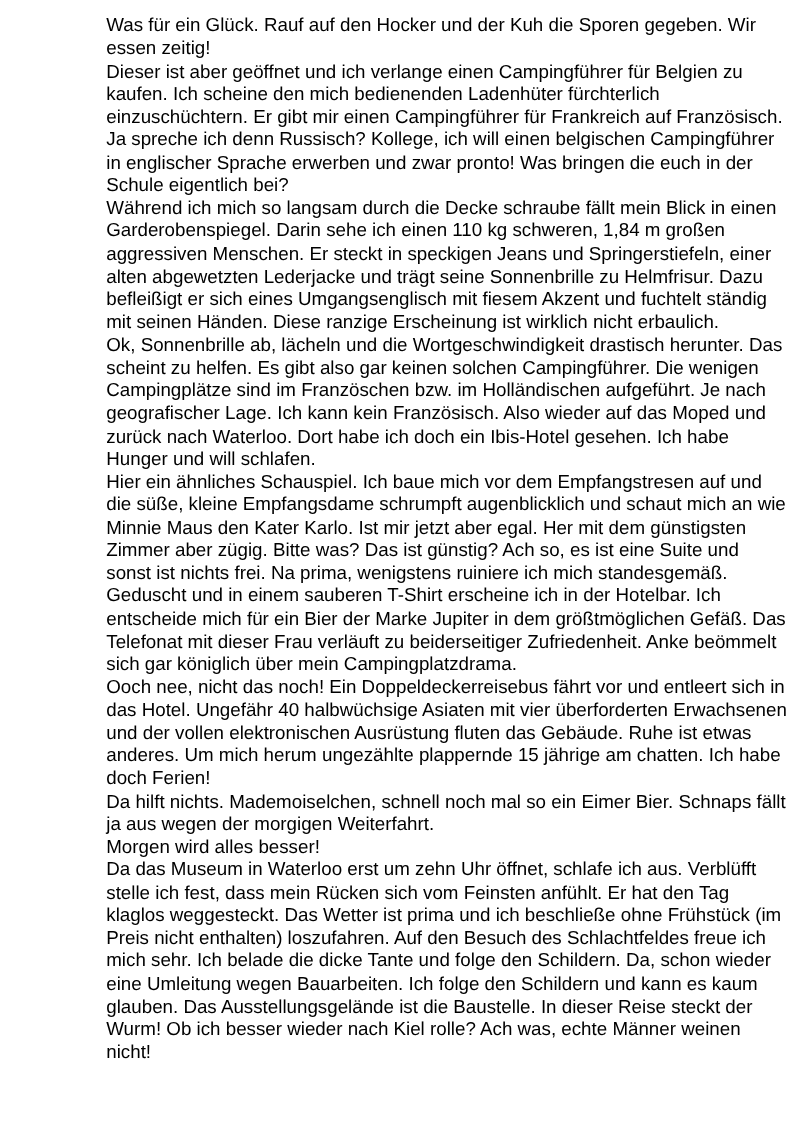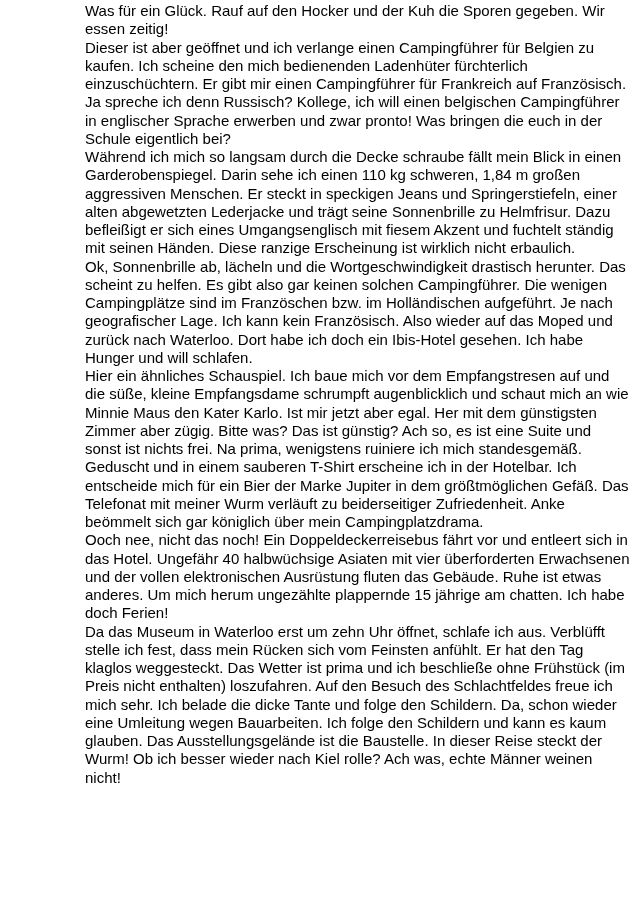--- a/index.html
+++ b/index.html
@@ -10,21 +10,21 @@
   body {
     width: 640px;
     height: 913px;
     overflow: hidden;
   }
   .page {
     box-sizing: border-box;
     width: 640px;
     height: 913px;
     background: #ffffff;
-    padding: 2px 9px 0 85px;
+    padding: 12px 9px 0 85px;
   }
   .text-block {
     font-family: "Liberation Sans", "DejaVu Sans", sans-serif;
     font-size: 15px;
     line-height: 18.25px;
     color: #000000;
     font-weight: 400;
     letter-spacing: 0;
   }
   .text-block p {
@@ -36,18 +36,20 @@
 </head>
 <body>
 
 <div class="page">
   <div class="text-block">
     <p>Was für ein Glück. Rauf auf den Hocker und der Kuh die Sporen gegeben. Wir essen zeitig!</p>
     <p>Dieser ist aber geöffnet und ich verlange einen Campingführer für Belgien zu kaufen. Ich scheine den mich bedienenden Ladenhüter fürchterlich einzuschüchtern. Er gibt mir einen Campingführer für Frankreich auf Französisch. Ja spreche ich denn Russisch? Kollege, ich will einen belgischen Campingführer in englischer Sprache erwerben und zwar pronto! Was bringen die euch in der Schule eigentlich bei?</p>
     <p>Während ich mich so langsam durch die Decke schraube fällt mein Blick in einen Garderobenspiegel. Darin sehe ich einen 110 kg schweren, 1,84 m großen aggressiven Menschen. Er steckt in speckigen Jeans und Springerstiefeln, einer alten abgewetzten Lederjacke und trägt seine Sonnenbrille zu Helmfrisur. Dazu befleißigt er sich eines Umgangsenglisch mit fiesem Akzent und fuchtelt ständig mit seinen Händen. Diese ranzige Erscheinung ist wirklich nicht erbaulich.</p>
     <p>Ok, Sonnenbrille ab, lächeln und die Wortgeschwindigkeit drastisch herunter. Das scheint zu helfen. Es gibt also gar keinen solchen Campingführer. Die wenigen Campingplätze sind im Französchen bzw. im Holländischen aufgeführt. Je nach geografischer Lage. Ich kann kein Französisch. Also wieder auf das Moped und zurück nach Waterloo. Dort habe ich doch ein Ibis-Hotel gesehen. Ich habe Hunger und will schlafen.</p>
     <p>Hier ein ähnliches Schauspiel. Ich baue mich vor dem Empfangstresen auf und die süße, kleine Empfangsdame schrumpft augenblicklich und schaut mich an wie Minnie Maus den Kater Karlo. Ist mir jetzt aber egal. Her mit dem günstigsten Zimmer aber zügig. Bitte was? Das ist günstig? Ach so, es ist eine Suite und sonst ist nichts frei. Na prima, wenigstens ruiniere ich mich standesgemäß.</p>
-    <p>Geduscht und in einem sauberen T-Shirt erscheine ich in der Hotelbar. Ich entscheide mich für ein Bier der Marke Jupiter in dem größtmöglichen Gefäß. Das Telefonat mit meiner Wurm verläuft zu beiderseitiger Zufriedenheit. Anke beömmelt sich gar königlich über mein Campingplatzdrama.</p>
+    <p>Geduscht und in einem sauberen T-Shirt erscheine ich in der Hotelbar. Ich entscheide mich für ein Bier der Marke Jupiter in dem größtmöglichen Gefäß. Das Telefonat mit dieser Frau verläuft zu beiderseitiger Zufriedenheit. Anke beömmelt sich gar königlich über mein Campingplatzdrama.</p>
     <p>Ooch nee, nicht das noch! Ein Doppeldeckerreisebus fährt vor und entleert sich in das Hotel. Ungefähr 40 halbwüchsige Asiaten mit vier überforderten Erwachsenen und der vollen elektronischen Ausrüstung fluten das Gebäude. Ruhe ist etwas anderes. Um mich herum ungezählte plappernde 15 jährige am chatten. Ich habe doch Ferien!</p>
+    <p>Da hilft nichts. Mademoiselchen, schnell noch mal so ein Eimer Bier. Schnaps fällt ja aus wegen der morgigen Weiterfahrt.</p>
+    <p>Morgen wird alles besser!</p>
     <p>Da das Museum in Waterloo erst um zehn Uhr öffnet, schlafe ich aus. Verblüfft stelle ich fest, dass mein Rücken sich vom Feinsten anfühlt. Er hat den Tag klaglos weggesteckt. Das Wetter ist prima und ich beschließe ohne Frühstück (im Preis nicht enthalten) loszufahren. Auf den Besuch des Schlachtfeldes freue ich mich sehr. Ich belade die dicke Tante und folge den Schildern. Da, schon wieder eine Umleitung wegen Bauarbeiten. Ich folge den Schildern und kann es kaum glauben. Das Ausstellungsgelände ist die Baustelle. In dieser Reise steckt der Wurm! Ob ich besser wieder nach Kiel rolle? Ach was, echte Männer weinen nicht!</p>
 
   </div>
 </div>
 
 </body></html>

